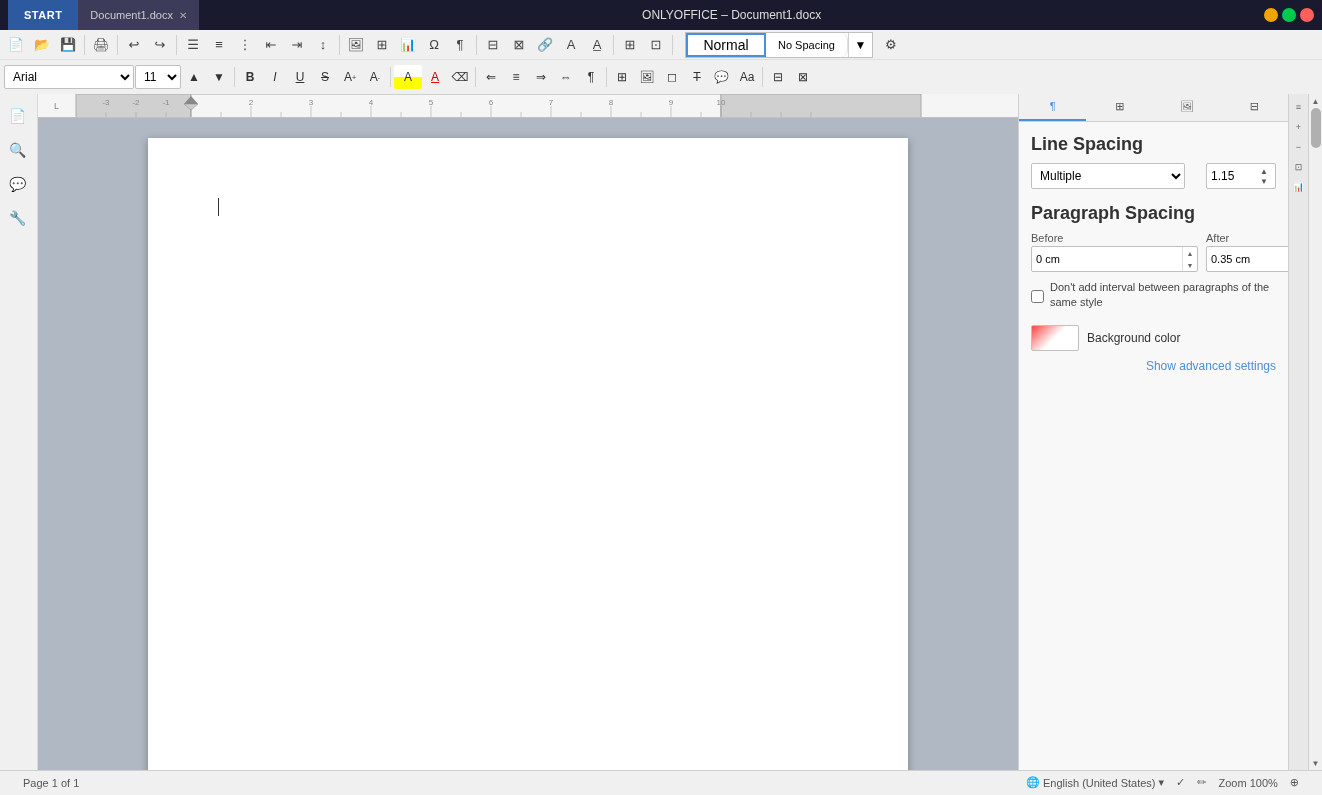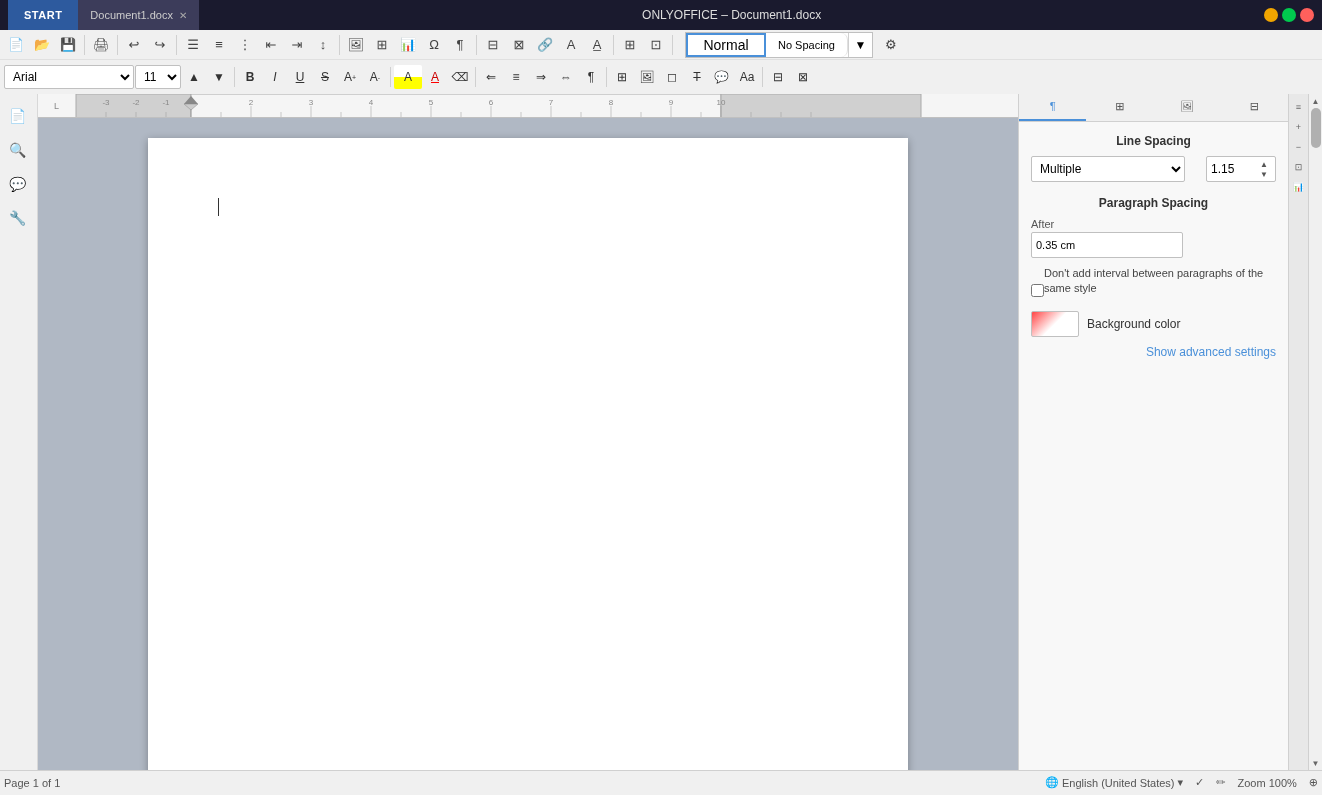--- a/index.html
+++ b/index.html
@@ -216,21 +216,21 @@
       font-size: 11px;
       cursor: pointer;
       color: #555;
       border-bottom: 2px solid transparent;
     }
     .rpanel-tab.active { border-bottom-color: #4a90d9; color: #4a90d9; }
 
     #right-panel-body { padding: 12px; }
 
     .panel-section { margin-bottom: 14px; }
-    .panel-section-title { font-size: 12px; font-weight: bold; color: #333; margin-bottom: 8px; text-align: center; }
+    .panel-section-title { font-size: 18px; font-weight: bold; color: #333; margin-bottom: 8px; }
 
     .line-spacing-row {
       display: flex;
       align-items: flex-end;
       gap: 21px;
     }
     .ls-select {
       flex: 1;
       height: 26px;
       border: 1px solid #c0c0c0;
@@ -267,21 +267,22 @@
       height: 26px;
       background: white;
       align-items: center;
     }
     .ps-input { flex: 1; border: none; outline: none; font-size: 11px; padding: 0 4px; background: transparent; }
     .ps-spinners { display: flex; flex-direction: column; border-left: 1px solid #e0e0e0; }
     .ps-spin-btn { height: 12px; width: 14px; font-size: 7px; cursor: pointer; display: flex; align-items: center; justify-content: center; border: none; background: transparent; color: #666; }
 
     .checkbox-row {
       display: flex;
-      align-items: flex-end;
+      align-items: center;
+      gap: 6px;
       margin-top: 8px;
     }
     .checkbox-row input[type=checkbox] { margin-top: 2px; cursor: pointer; }
     .checkbox-label { font-size: 11px; color: #444; line-height: 1.4; }
 
     .bg-color-row {
       display: flex;
       align-items: center;
       gap: 8px;
       margin-top: 8px;
@@ -334,21 +335,21 @@
     .vscroll-track { flex: 1; width: 100%; background: #f0f0f0; position: relative; }
     .vscroll-thumb { width: 10px; height: 40px; background: #b0b0b0; border-radius: 5px; margin: 0 auto; cursor: pointer; }
 
     
     #status-bar {
       height: 24px;
       background: #f0f0f0;
       border-top: 1px solid #d0d0d0;
       display: flex;
       align-items: center;
-      padding: 0 4px;
+      padding: 0 23px;
       font-size: 11px;
       color: #555;
       justify-content: space-between;
     }
     #status-left { display: flex; gap: 16px; align-items: center; }
     #status-right { display: flex; gap: 12px; align-items: center; }
     .status-btn { cursor: pointer; display: flex; align-items: center; gap: 3px; }
 
     
     .ruler-svg { width: 100%; height: 24px; }
@@ -564,20 +565,30 @@
               <button class="ls-spinner-btn">▼</button>
             </div>
           </div>
         </div>
       </div>
 
       <div class="panel-section">
         <div class="panel-section-title">Paragraph Spacing</div>
         <div class="para-spacing-grid">
           <div>
+            <div class="ps-label">Before</div>
+            <div class="ps-input-wrap">
+              <input class="ps-input" value="0 cm" type="text" style="">
+              <div class="ps-spinners">
+                <button class="ps-spin-btn">▲</button>
+                <button class="ps-spin-btn">▼</button>
+              </div>
+            </div>
+          </div>
+          <div>
             <div class="ps-label">After</div>
             <div class="ps-input-wrap">
               <input class="ps-input" value="0.35 cm" type="text" style="">
 
             </div>
           </div>
         </div>
 
         <div class="checkbox-row">
           <input type="checkbox" style="">

